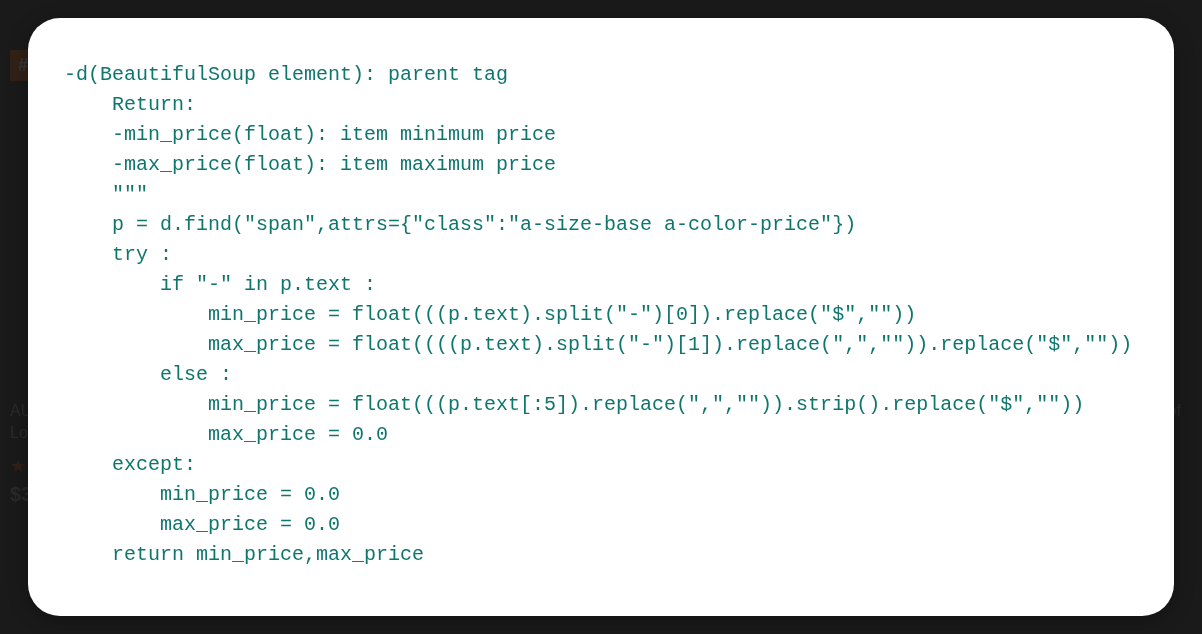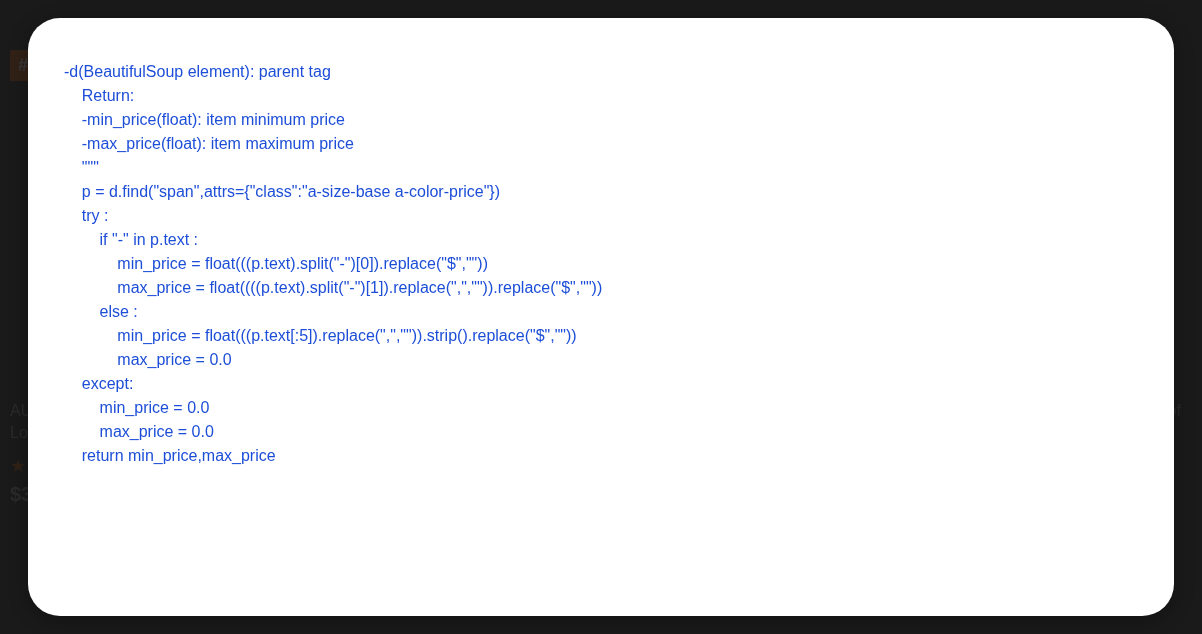--- a/index.html
+++ b/index.html
@@ -59,24 +59,24 @@
     top: 18px;
     left: 28px;
     right: 28px;
     bottom: 18px;
     background: #ffffff;
     border-radius: 32px;
     padding: 42px 36px 30px 36px;
     box-shadow: 0 4px 20px rgba(0,0,0,0.3);
   }
   .code {
-    font-family: Liberation Sans, sans-serif;
-    font-size: 16px;
+    font-family: Liberation Mono, monospace;
+    font-size: 20px;
     line-height: 1.5;
-    color: #1d4ed8;
+    color: #0f766e;
     white-space: pre;
   }
 </style>
 </head>
 <body>
 
 <div class="bg-products">
   <div class="product">
     <div class="badge">#2</div>
     <div class="prod-img"></div>

